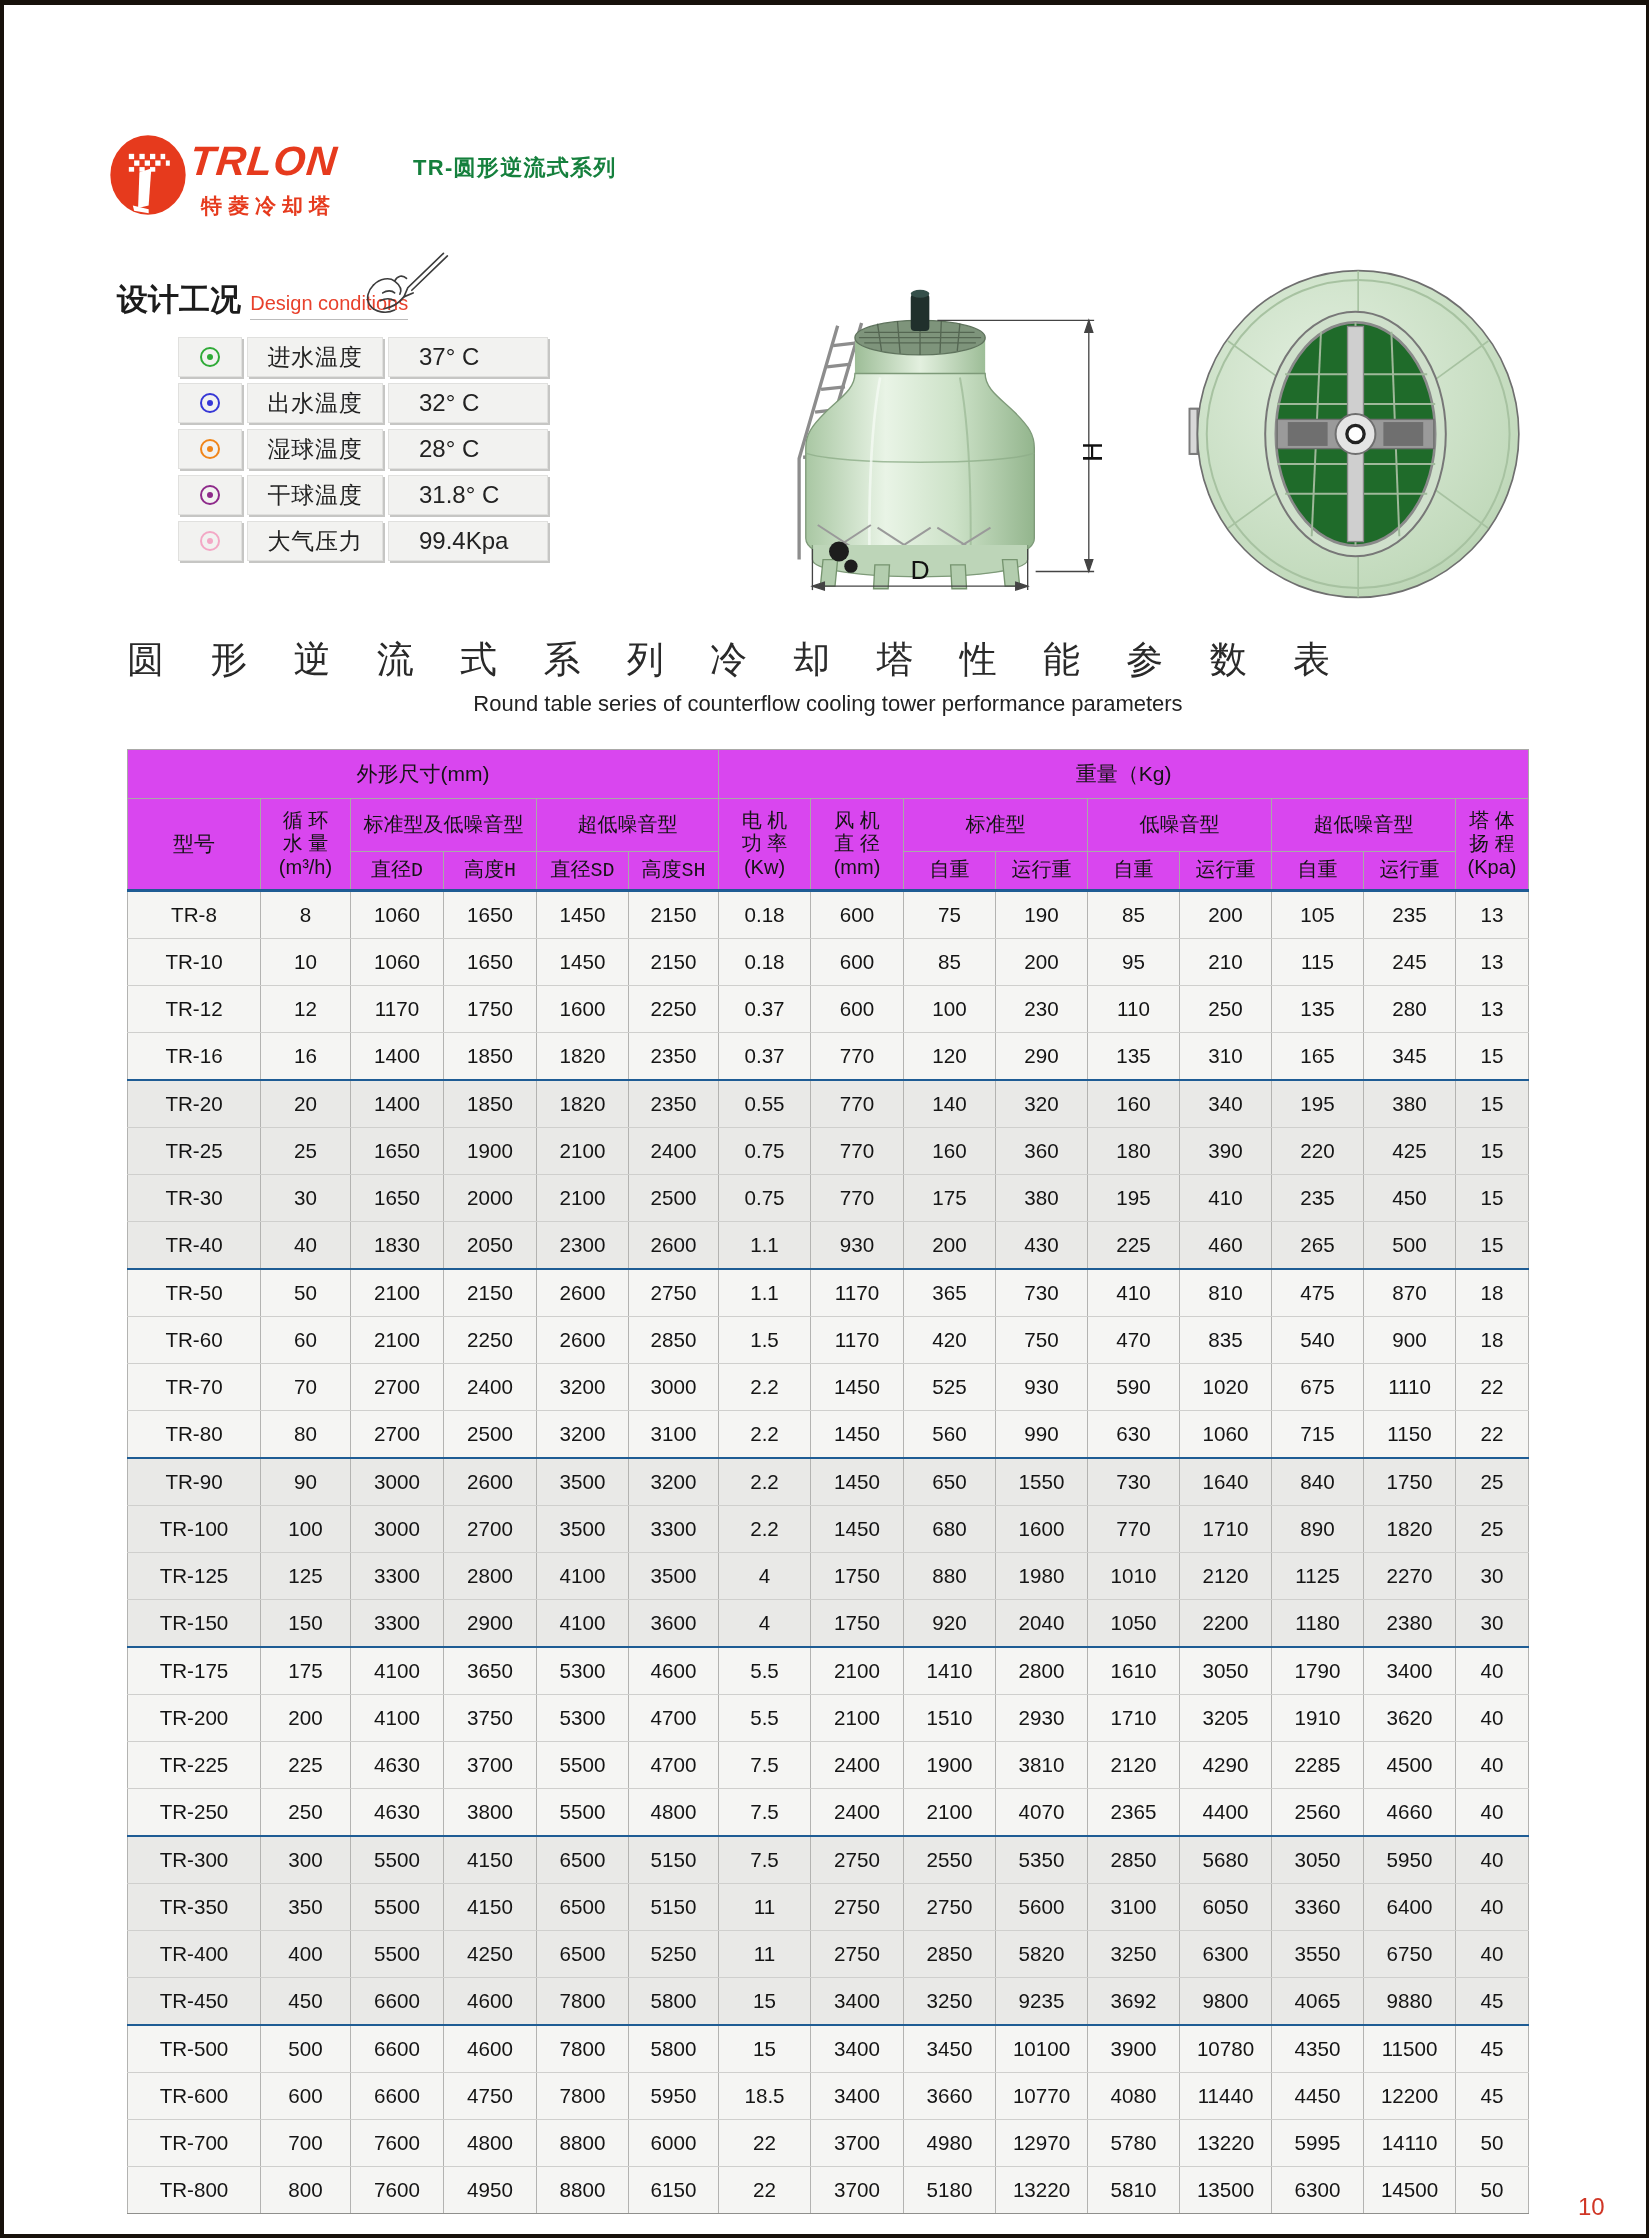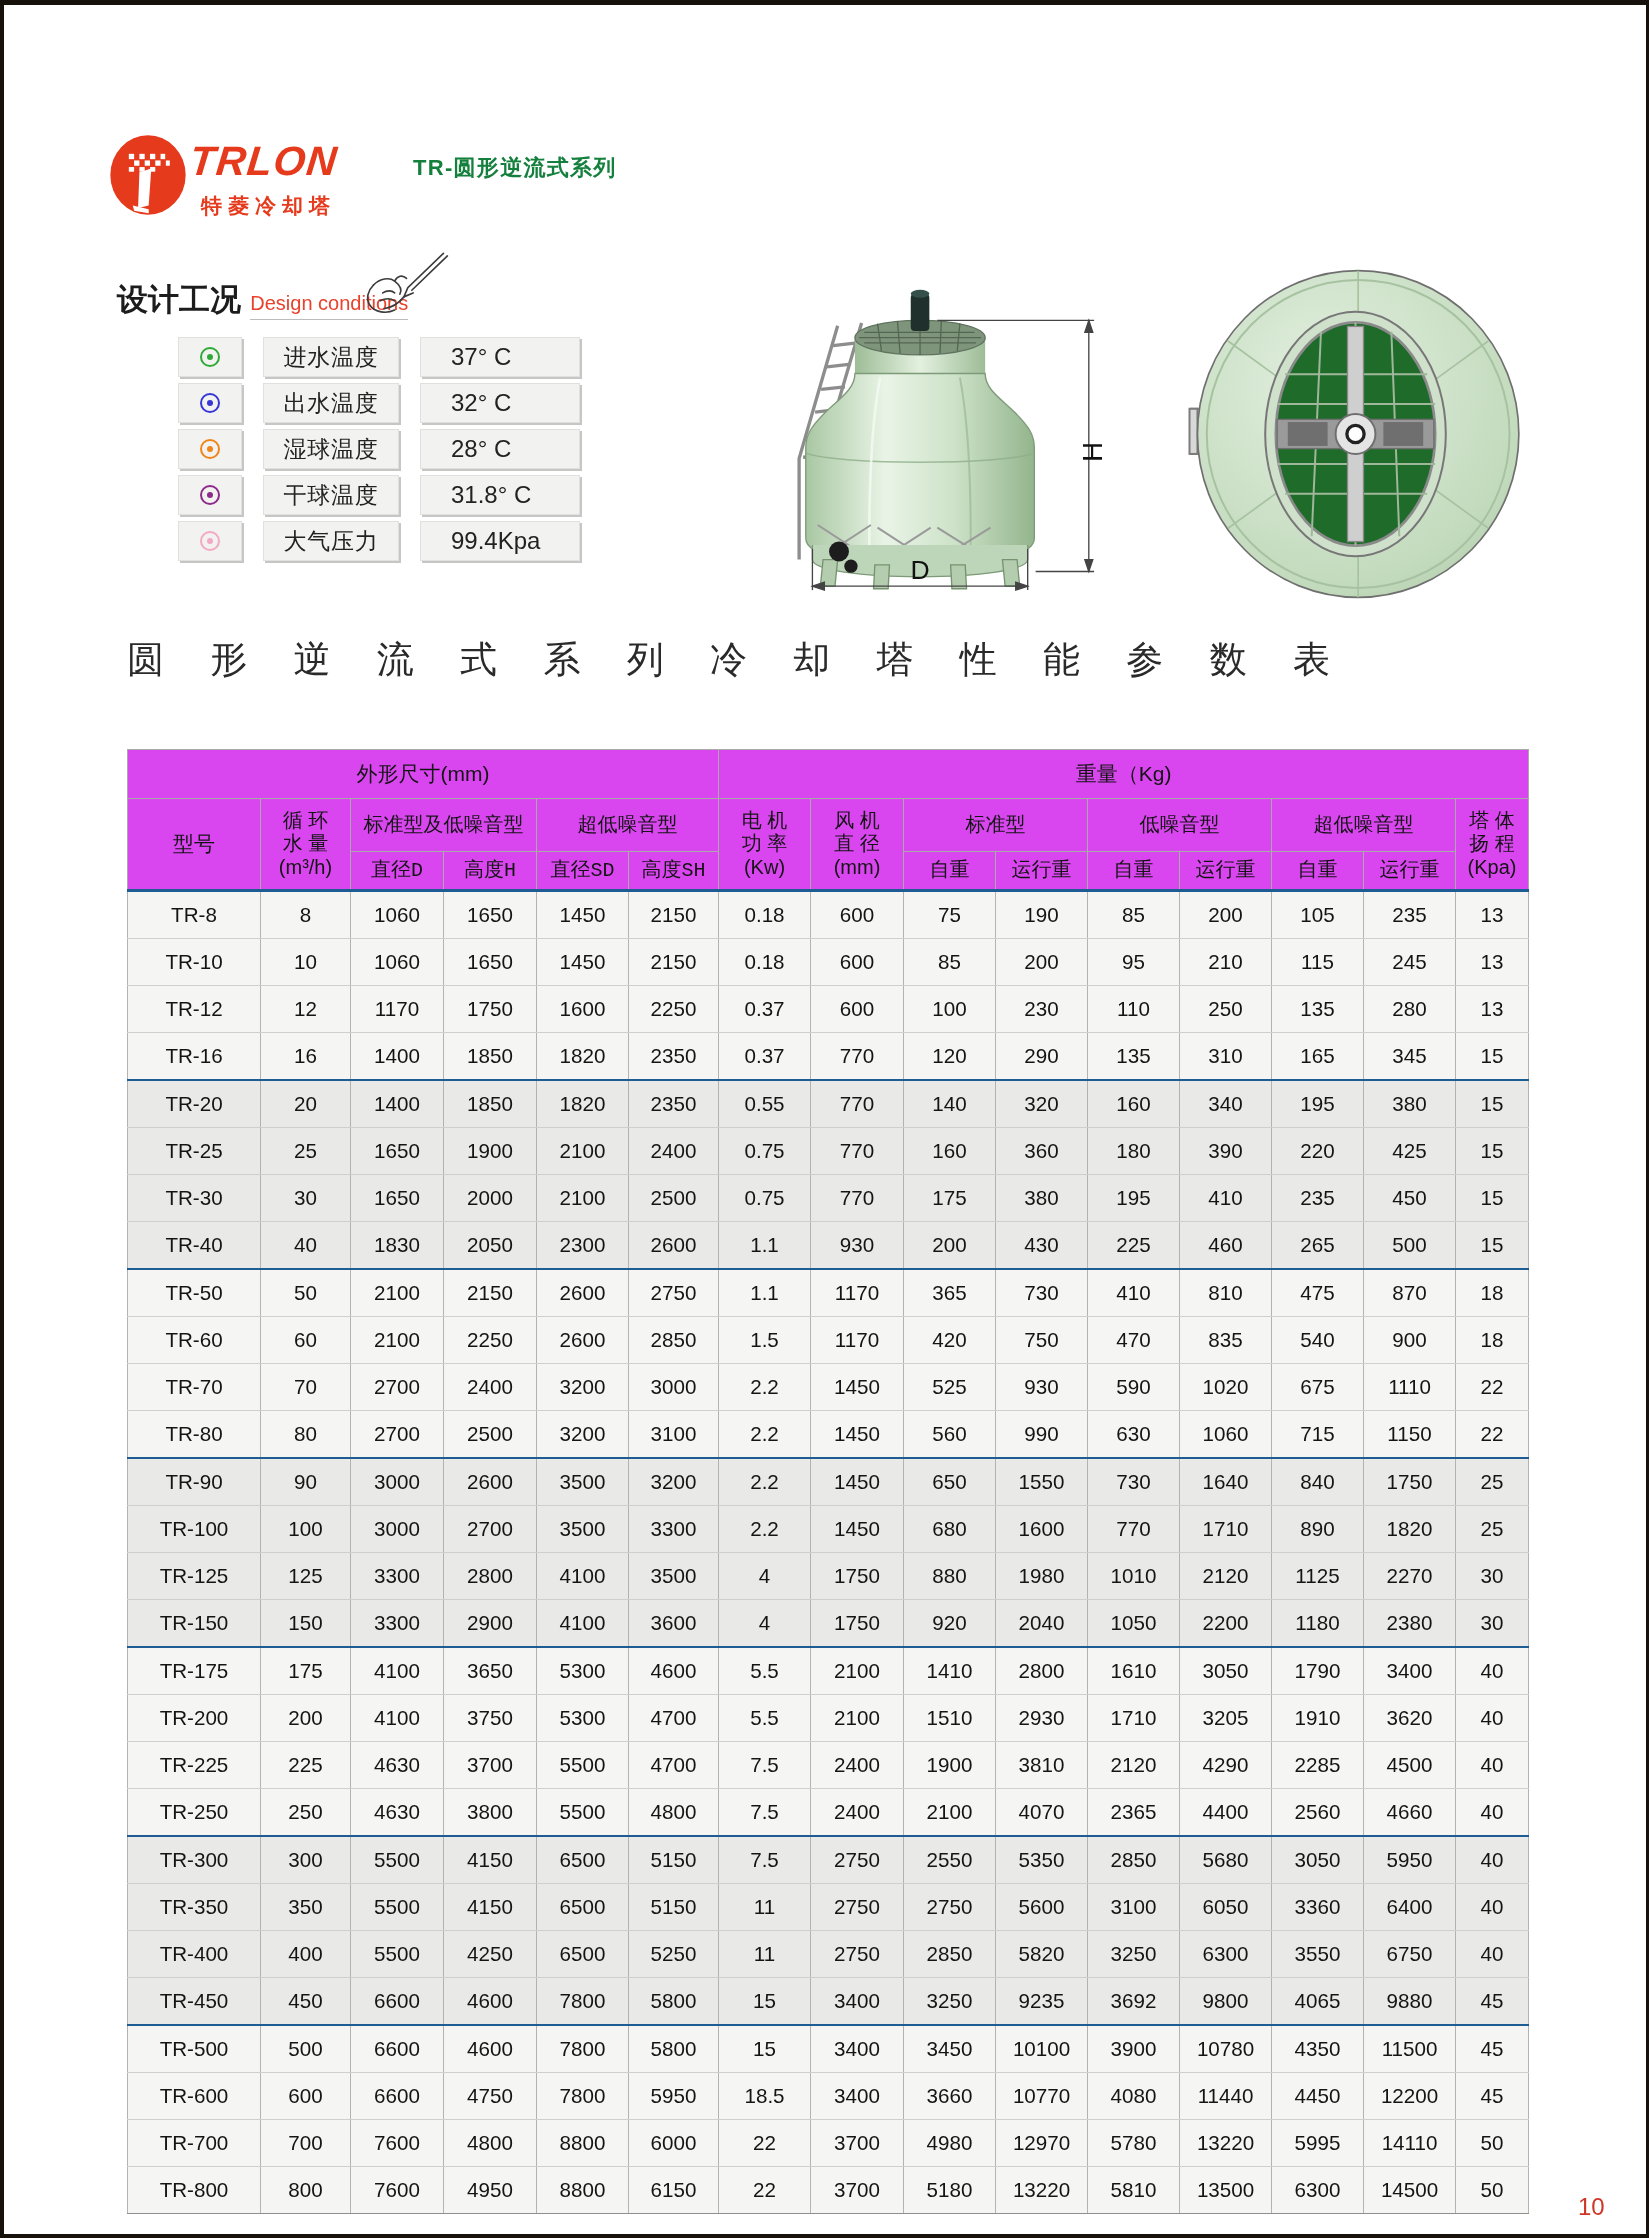--- a/index.html
+++ b/index.html
@@ -21,21 +21,21 @@
          color:#e63a1d;letter-spacing:1.3px;transform:skewX(-6deg);}
   .brand-cn{left:197px;top:187px;font-size:21px;font-weight:bold;color:#e63a1d;letter-spacing:6px;}
   .doc-title{left:409px;top:148px;font-size:22px;font-weight:800;color:#15803d;letter-spacing:1.3px;}
 
   
   .dc-head{left:113px;top:274px;white-space:nowrap;}
   .dc-head .cn{font-size:31px;color:#1c1c1c;font-weight:600;}
   .dc-head .en{font-size:20px;color:#e8412c;margin-left:9.3px;padding-bottom:5.3px;
                border-bottom:1.3px solid #bcbcbc;}
   .dc-table{left:174px;top:332px;display:flex;flex-direction:column;gap:6px;}
-  .dc-row{display:flex;gap:21px;border-radius:7px;}
+  .dc-row{display:flex;gap:5px;border-radius:7px;}
   .dc-box{background:#f2f2f0;border:0.7px solid #e0e0de;box-shadow:2px 2px 0 #c6c6c4;
           display:flex;align-items:center;height:40px;box-sizing:border-box;}
   .dc-box.icon{width:64px;justify-content:center;}
   .dc-box.label{width:136px;justify-content:center;font-size:23px;color:#222;letter-spacing:0.7px;}
   .dc-box.value{width:160px;padding-left:30px;font-size:24px;color:#222;}
   .bullseye{width:16px;height:16px;border-radius:50%;border:2px solid currentColor;
             display:flex;align-items:center;justify-content:center;}
   .bullseye .dot{width:6.6px;height:6.6px;border-radius:50%;background:currentColor;}
 
   
@@ -281,20 +281,21 @@
 
     <rect x="240" y="88" width="24" height="324" fill="#cfcfcf" stroke="#8a8a8a" stroke-width="2"></rect>
     <rect x="134" y="228" width="236" height="44" fill="#9a9a9a" stroke="#6f6f6f" stroke-width="2"></rect>
     <rect x="150" y="232" width="60" height="36" fill="#6f6f6f"></rect>
     <rect x="294" y="232" width="60" height="36" fill="#6f6f6f"></rect>
     <circle cx="252" cy="250" r="30" fill="#e4e4e4" stroke="#6f6f6f" stroke-width="3"></circle>
     <circle cx="252" cy="250" r="13" fill="#ffffff" stroke="#222" stroke-width="5"></circle>
   </svg>
 
   <div class="abs tbl-title">圆 形 逆 流 式 系 列 冷 却 塔 性 能 参 数 表</div>
+  <div class="abs tbl-sub">Round table series of counterflow cooling tower performance parameters</div>
 
   <table class="main">
     <colgroup>
       <col style="width:133px">
         <col style="width:90px">
         <col style="width:93px">
         <col style="width:93px">
       <col style="width:92px">
         <col style="width:90px">
         <col style="width:92px">

